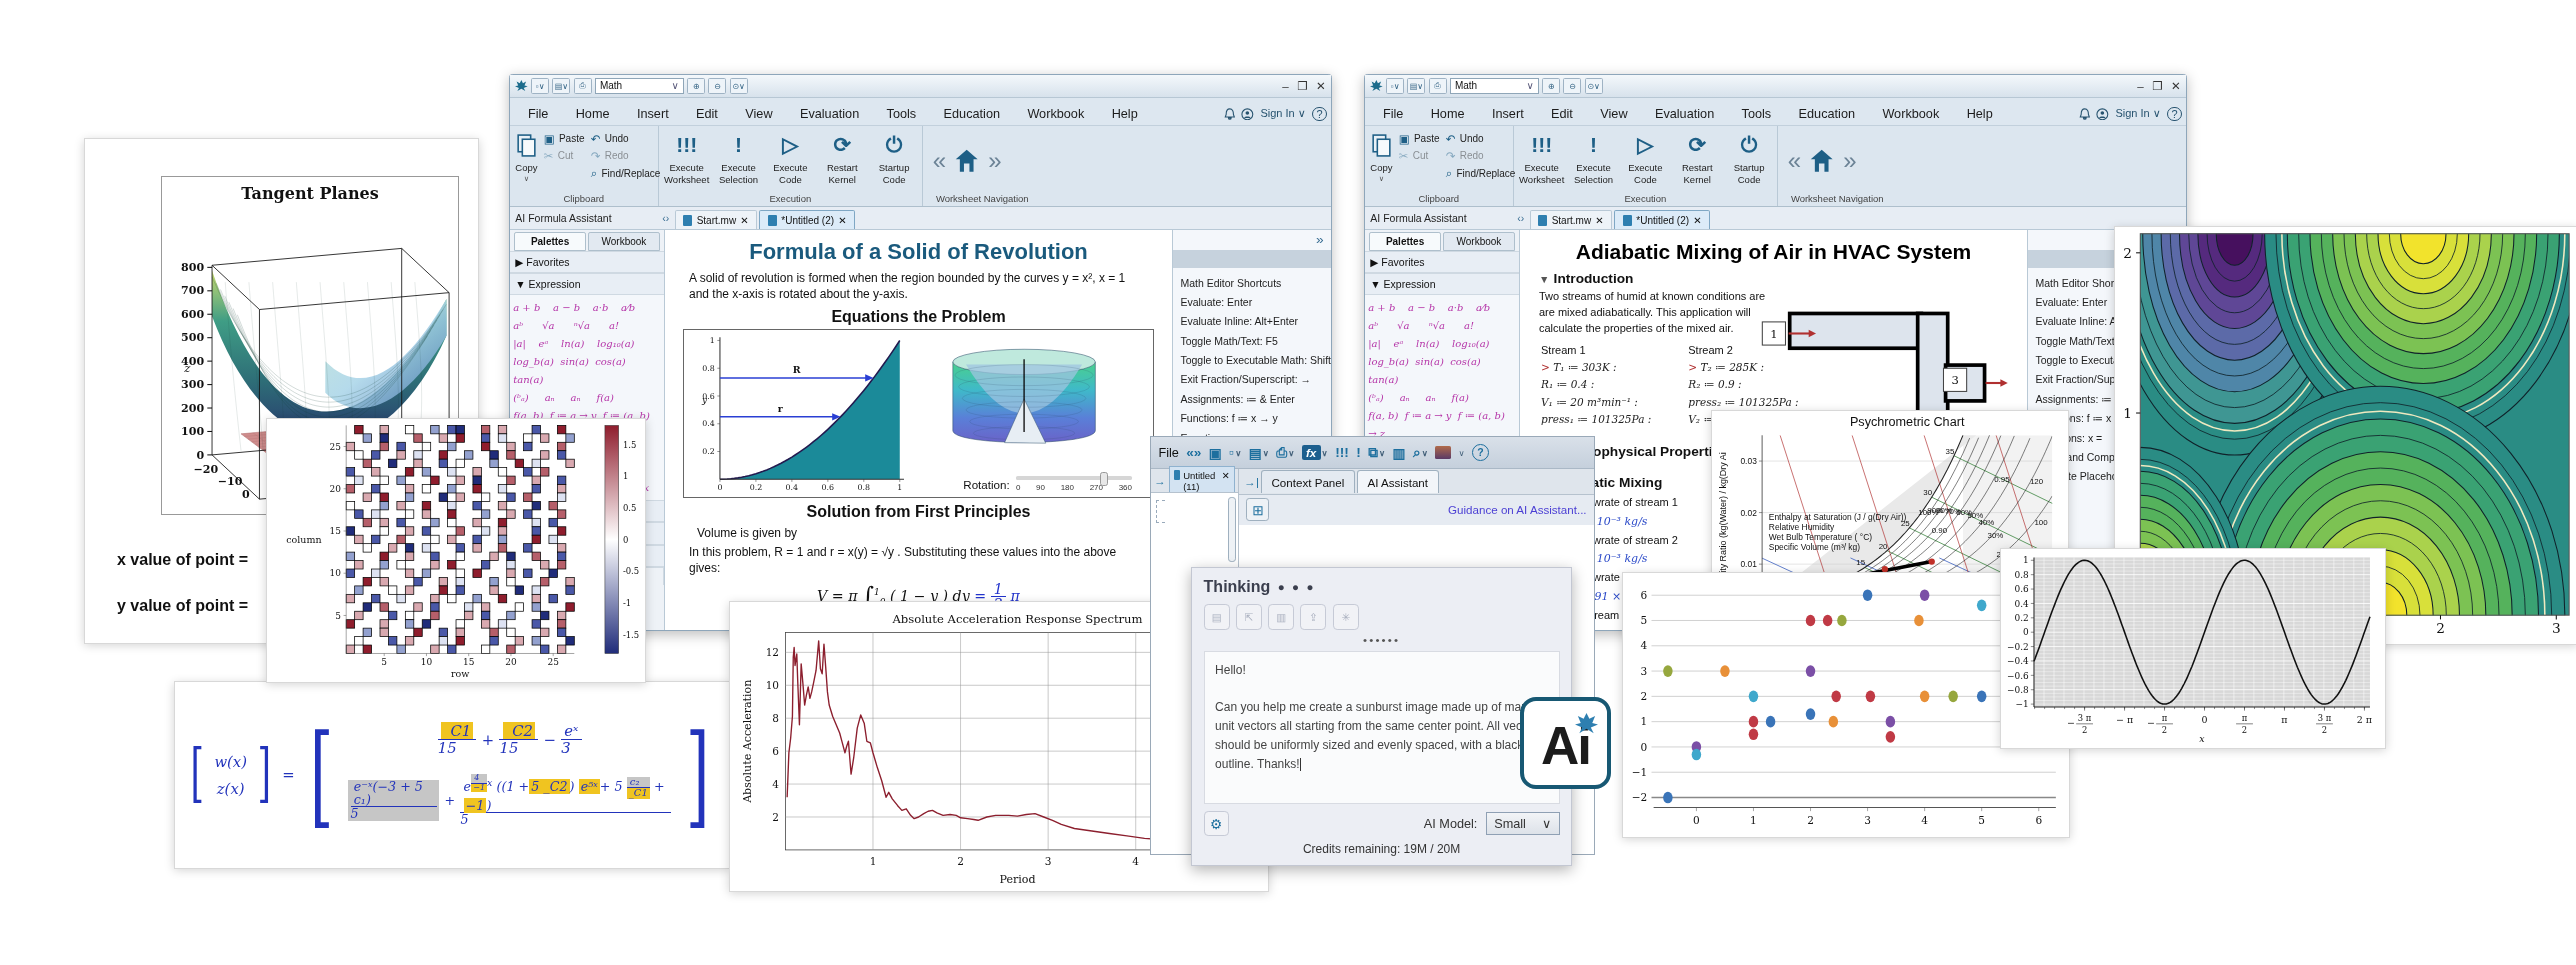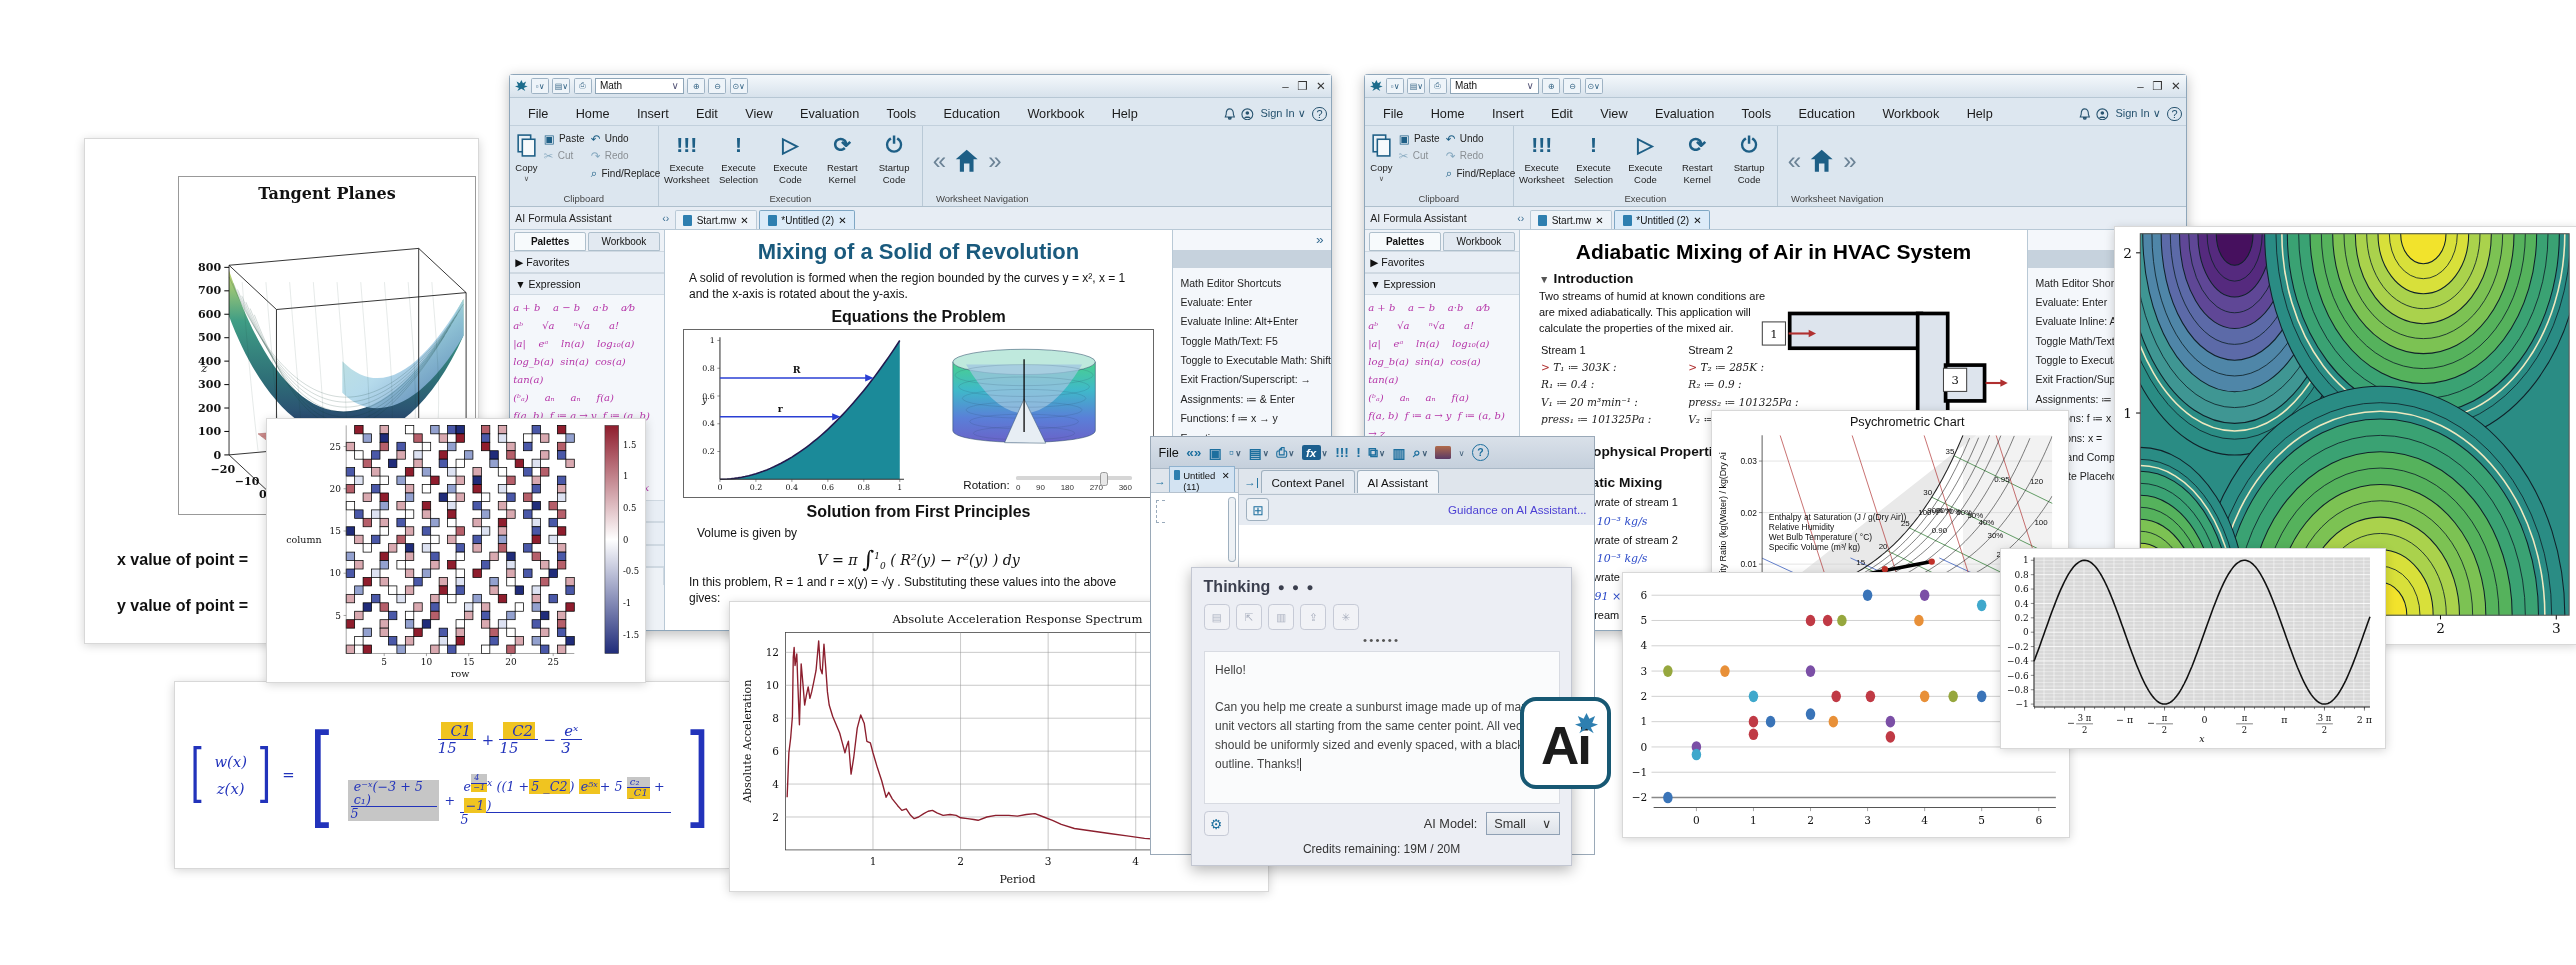--- a/index.html
+++ b/index.html
@@ -155,21 +155,21 @@
   .mcol{display:flex;flex-direction:column;gap:19px;align-items:center;}
   .mrow{display:flex;align-items:center;gap:5.3px;}
   .hy{background:#f0c420;padding:0 2.1px;}
   .hg{background:#c6c6c6;padding:0 2.1px;}
   .supx{font-size:9.5px;vertical-align:super;}
 </style>
 </head>
 <body>
 
 <div class="card" id="tangent-card" style="left:84px;top:138px;width:393px;height:504px;z-index:1;">
-  <div class="abs" style="left:93px;top:37px;width:296px;height:337px;border:0.5px solid #999;">
+  <div class="abs" style="left:76px;top:37px;width:296px;height:337px;border:0.5px solid #999;">
     <div style="text-align:center;font-family:'DejaVu Serif',serif;font-weight:bold;font-size:16px;margin-top:7.4px;">Tangent Planes</div>
     <svg id="tangent3d" width="295" height="311" viewBox="0 0 560 590">
         <defs>
           <linearGradient id="bowlG" x1="0" y1="0" x2="0" y2="1">
             <stop offset="0%" stop-color="#c8d96f"></stop>
             <stop offset="30%" stop-color="#3f9d85"></stop>
             <stop offset="65%" stop-color="#2e6e77"></stop>
             <stop offset="100%" stop-color="#283a6e"></stop>
           </linearGradient>
           <linearGradient id="bowlG2" x1="0" y1="0" x2="1" y2="1">
@@ -528,21 +528,21 @@
       <div class="pal-expr"><span>a + b    a − b    a·b    a⁄b</span><br><span>aᵇ      √a      ⁿ√a      a!</span><br><span>|a|    eᵃ    ln(a)    log₁₀(a)</span><br><span>log_b(a)  sin(a)  cos(a)  tan(a)</span><br><span>(ᵇₐ)     aₙ     aₙ     f(a)</span><br><span>f(a, b)  f ≔ a → y  f ≔ (a, b) → z</span><br><span>f(x)|ₓ₌ₐ   {−x x&lt;a, x x≥a}   Σf</span><br><span>∏f    d⁄dx f    ∫f dx    ∫ₐᵇ f dx</span></div>
       <div class="pal-sec">▶ <span>Calculus</span></div>
       <div class="pal-sec">▶ <span>Common Symbols</span></div>
       <div class="pal-sec">▼ <span>Variables</span></div>
       <div class="pal-table">
           <span>Variable</span>
           <span>Value</span>
         </div>
     </div>
     <div class="ws">
-      <div class="ws1-title">Mixing of a Solid of Revolution</div>
+      <div class="ws1-title">Formula of a Solid of Revolution</div>
       <div class="ws-p">A solid of revolution is formed when the region bounded by the curves y = x², x = 1 and the x-axis is rotated about the y-axis.</div>
       <div class="ws-h2">Equations the Problem</div>
       <div class="vframe">
         <svg id="region2d" width="227" height="163" style="margin:1.1px 0 0 5.3px;" viewBox="0 0 430 310">
             <path d="M58,282 L58,282 L64.84,281.8944 L71.68,281.5776 L78.52,281.0496 L85.36,280.3104 L92.2,279.36 L99.04,278.1984 L105.88,276.8256 L112.72,275.2416 L119.56,273.4464 L126.39999999999999,271.44 L133.24,269.2224 L140.07999999999998,266.7936 L146.92,264.1536 L153.76,261.30240000000003 L160.6,258.24 L167.44,254.9664 L174.28000000000003,251.4816 L181.12,247.7856 L187.96,243.8784 L194.80000000000004,239.76 L201.64000000000004,235.43039999999996 L208.48000000000005,230.88959999999997 L215.32000000000005,226.13759999999996 L222.16000000000005,221.17439999999996 L229.00000000000003,215.99999999999997 L235.84000000000003,210.61439999999996 L242.68000000000006,205.01759999999996 L249.52000000000007,199.20959999999997 L256.36000000000007,193.19039999999995 L263.20000000000005,186.95999999999992 L270.0400000000001,180.51839999999993 L276.8800000000001,173.86559999999992 L283.7200000000001,167.0015999999999 L290.56000000000006,159.9263999999999 L297.4000000000001,152.6399999999999 L304.2400000000001,145.1423999999999 L311.0800000000001,137.43359999999987 L317.92000000000013,129.51359999999985 L324.7600000000001,121.38239999999985 L331.60000000000014,113.03999999999985 L338.4400000000001,104.48639999999983 L345.28000000000014,95.72159999999982 L352.1200000000002,86.74559999999983 L358.96000000000015,77.5583999999998 L365.8000000000002,68.15999999999977 L372.64000000000016,58.55039999999974 L379.4800000000002,48.72959999999975 L386.32000000000016,38.69759999999974 L393.1600000000002,28.454399999999737 L400.00000000000017,17.999999999999773 L400,282 Z" fill="#1b8a99"></path>
             <path d="M58,282 L58,282 L64.84,281.8944 L71.68,281.5776 L78.52,281.0496 L85.36,280.3104 L92.2,279.36 L99.04,278.1984 L105.88,276.8256 L112.72,275.2416 L119.56,273.4464 L126.39999999999999,271.44 L133.24,269.2224 L140.07999999999998,266.7936 L146.92,264.1536 L153.76,261.30240000000003 L160.6,258.24 L167.44,254.9664 L174.28000000000003,251.4816 L181.12,247.7856 L187.96,243.8784 L194.80000000000004,239.76 L201.64000000000004,235.43039999999996 L208.48000000000005,230.88959999999997 L215.32000000000005,226.13759999999996 L222.16000000000005,221.17439999999996 L229.00000000000003,215.99999999999997 L235.84000000000003,210.61439999999996 L242.68000000000006,205.01759999999996 L249.52000000000007,199.20959999999997 L256.36000000000007,193.19039999999995 L263.20000000000005,186.95999999999992 L270.0400000000001,180.51839999999993 L276.8800000000001,173.86559999999992 L283.7200000000001,167.0015999999999 L290.56000000000006,159.9263999999999 L297.4000000000001,152.6399999999999 L304.2400000000001,145.1423999999999 L311.0800000000001,137.43359999999987 L317.92000000000013,129.51359999999985 L324.7600000000001,121.38239999999985 L331.60000000000014,113.03999999999985 L338.4400000000001,104.48639999999983 L345.28000000000014,95.72159999999982 L352.1200000000002,86.74559999999983 L358.96000000000015,77.5583999999998 L365.8000000000002,68.15999999999977 L372.64000000000016,58.55039999999974 L379.4800000000002,48.72959999999975 L386.32000000000016,38.69759999999974 L393.1600000000002,28.454399999999737 L400.00000000000017,17.999999999999773" fill="none" stroke="#231a4f" stroke-width="3"></path>
             <line x1="58" y1="282" x2="408" y2="282" stroke="#333" stroke-width="2"></line>
             <line x1="58" y1="282" x2="58" y2="12" stroke="#333" stroke-width="2"></line>
             <text x="48" y="23" font-size="15" text-anchor="end">1</text>
             <line x1="53" y1="18" x2="58" y2="18" stroke="#333"></line>
@@ -606,23 +606,20 @@
                 <span>90</span>
                 <span>180</span>
                 <span>270</span>
                 <span>360</span>
               </div>
           </div>
         </div>
       </div>
       <div class="ws-h2">Solution from First Principles</div>
       <div class="ws-p" style="margin-left:32px;">Volume is given by</div>
-      <div class="mathline">
-        <span>V = π</span> <span class="int">∫</span><sup>1</sup><sub>0</sub> <span>( R²(y) − r²(y) ) dy</span>
-      </div>
       <div class="ws-p">In this problem, R = 1 and r = x(y) = √y . Substituting these values into the above gives:</div>
       <div class="mathline">
         <span>V = π</span> <span class="int">∫</span><sup>1</sup><sub>0</sub> <span>( 1 − y ) dy</span>
         <span class="blue"><span>=</span> <span class="fr">
               <span class="n">1</span>
               <span>2</span>
             </span> <span>π</span></span>
       </div>
     </div>
     <div class="ctx">

